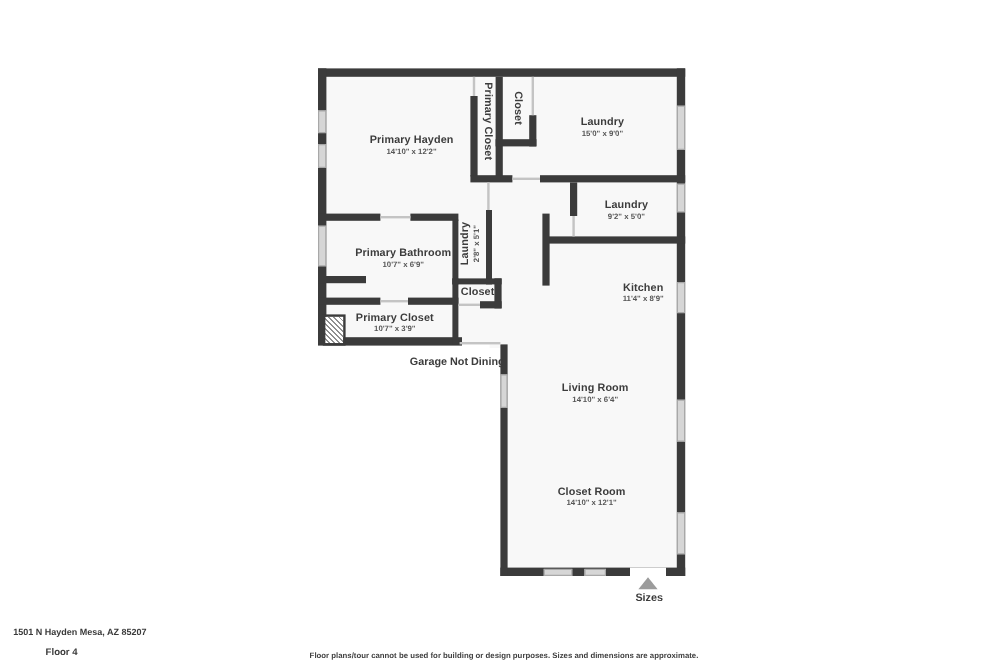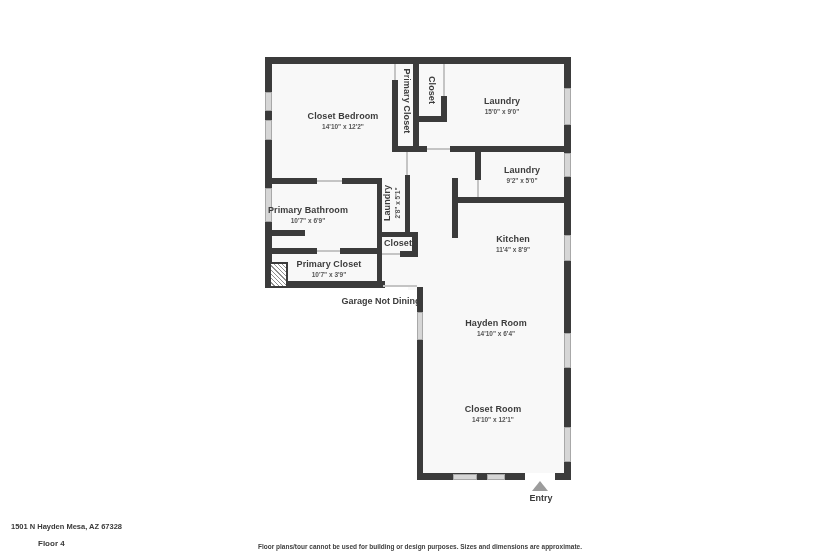--- a/index.html
+++ b/index.html
@@ -94,70 +94,70 @@
   <div class="win" style="left:564px;top:427px;width:7px;height:35px"></div>
   <div class="win" style="left:417px;top:312px;width:6px;height:28px"></div>
   <div class="win" style="left:453px;top:474px;width:24px;height:6px"></div>
   <div class="win" style="left:487px;top:474px;width:18px;height:6px"></div>
 
   <div class="gap" style="left:525px;top:473px;width:30px;height:7px"></div>
 
   <div class="hatch"></div>
 
   <div class="lbl" style="left:343px;top:121px">
-    <div class="name">Closet Bedroom</div>
+    <div class="name">Primary Hayden</div>
     <div class="dims">14'10" x 12'2"</div>
   </div>
   <div class="lbl" style="left:502px;top:106px">
     <div class="name">Laundry</div>
     <div class="dims">15'0" x 9'0"</div>
   </div>
   <div class="lbl" style="left:522px;top:175px">
     <div class="name">Laundry</div>
     <div class="dims">9'2" x 5'0"</div>
   </div>
-  <div class="lbl" style="left:308px;top:215px">
+  <div class="lbl" style="left:336px;top:215px">
     <div class="name">Primary Bathroom</div>
     <div class="dims">10'7" x 6'9"</div>
   </div>
   <div class="lbl rot-cw" style="left:406px;top:101px">
     <div class="name">Primary Closet</div>
   </div>
   <div class="lbl rot-cw" style="left:431px;top:90px">
     <div class="name">Closet</div>
   </div>
   <div class="lbl rot-ccw" style="left:392px;top:203px">
     <div class="name">Laundry</div>
     <div class="dims">2'8" x 5'1"</div>
   </div>
   <div class="lbl" style="left:398px;top:244px">
     <div class="name">Closet</div>
   </div>
   <div class="lbl" style="left:329px;top:269px">
     <div class="name">Primary Closet</div>
     <div class="dims">10'7" x 3'9"</div>
   </div>
-  <div class="lbl" style="left:513px;top:244px">
+  <div class="lbl" style="left:536px;top:244px">
     <div class="name">Kitchen</div>
     <div class="dims">11'4" x 8'9"</div>
   </div>
   <div class="lbl" style="left:496px;top:328px">
-    <div class="name">Hayden Room</div>
+    <div class="name">Living Room</div>
     <div class="dims">14'10" x 6'4"</div>
   </div>
   <div class="lbl" style="left:493px;top:414px">
     <div class="name">Closet Room</div>
     <div class="dims">14'10" x 12'1"</div>
   </div>
 
   <div class="lbl" style="left:381px;top:301px">
     <div class="note">Garage Not Dining</div>
   </div>
   <div class="entry-arrow"></div>
   <div class="lbl" style="left:541px;top:498px">
-    <div class="note">Entry</div>
+    <div class="note">Sizes</div>
   </div>
 
-  <div class="addr">1501 N Hayden Mesa, AZ 67328</div>
+  <div class="addr">1501 N Hayden Mesa, AZ 85207</div>
   <div class="floor-label">Floor 4</div>
   <div class="disclaimer">Floor plans/tour cannot be used for building or design purposes. Sizes and dimensions are approximate.</div>
 
 </div>
 
 </body></html>

